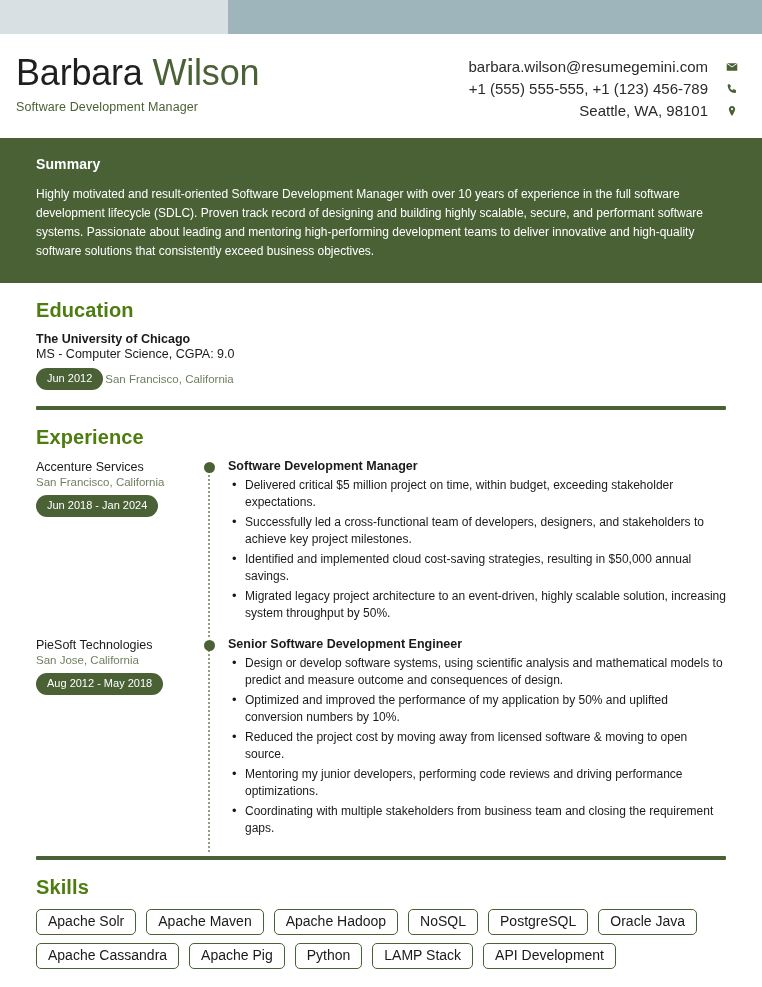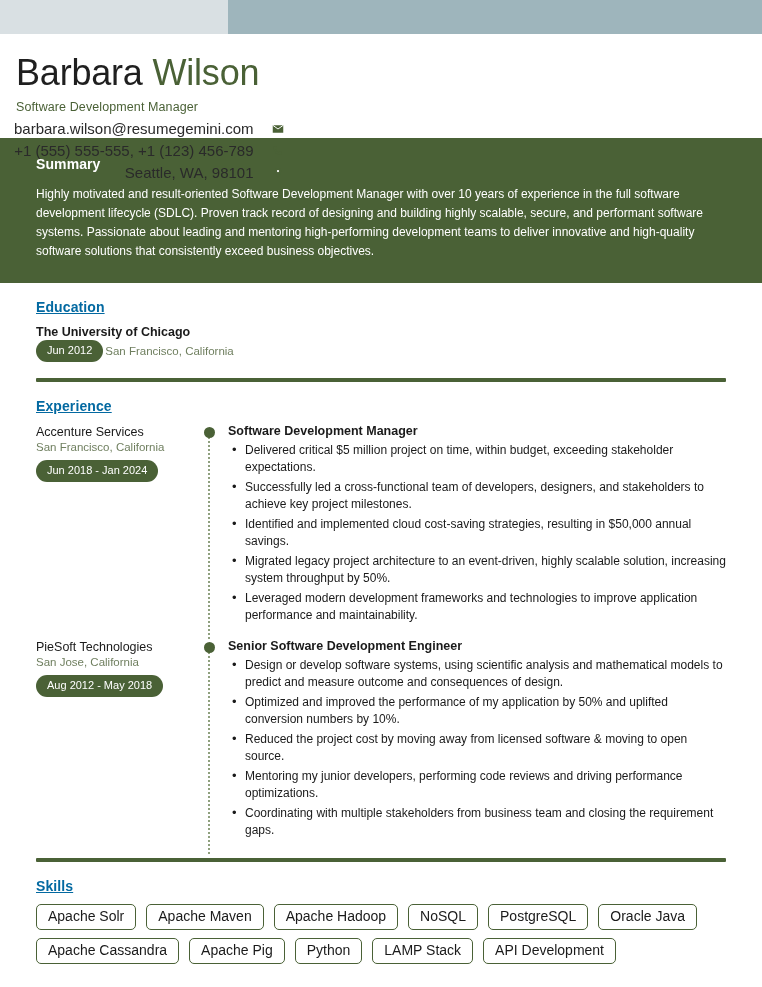--- a/index.html
+++ b/index.html
@@ -28,21 +28,20 @@
   .topbar-left  { width: 228px; background: #d9e0e3; }
   .topbar-right { flex: 1;      background: #9eb5bc; }
 
   
   .header {
     display: flex;
     align-items: flex-start;
     justify-content: space-between;
     padding: 18px 24px 0 14px;
     height: 104px;
-    flex-direction: column;
   }
   .identity { padding-left: 2px; }
   .name {
     font-size: 36px;
     line-height: 42px;
     font-weight: 400;
     letter-spacing: -0.2px;
     white-space: nowrap;
   }
   .name-first { color: #1f1f1f; }
@@ -97,26 +96,25 @@
     line-height: 19px;
     text-align: left;
   }
 
   
   .body { padding: 0 36px; }
 
   .section { padding-top: 16px; }
 
   .section-title {
-    font-size: 14px;
+    font-size: 20px;
     font-weight: bold;
-    color: #0369a1;
+    color: #4d7c0f;
     margin-bottom: 10px;
     letter-spacing: 0.1px;
-    text-decoration: underline;
   }
 
   .divider {
     height: 4px;
     background: #4a6136;
     margin: 16px 0 0 0;
     border-radius: 1px;
   }
 
   
@@ -298,20 +296,21 @@
     <div class="summary-text">Highly motivated and result-oriented Software Development Manager with over 10 years of experience in the full software development lifecycle (SDLC). Proven track record of designing and building highly scalable, secure, and performant software systems. Passionate about leading and mentoring high-performing development teams to deliver innovative and high-quality software solutions that consistently exceed business objectives.</div>
   </div>
 
   <div class="body">
 
     <div class="section">
       <div class="section-title">Education</div>
 
       <div>
         <div class="edu-institution">The University of Chicago</div>
+        <div class="edu-degree">MS - Computer Science, CGPA: 9.0</div>
         <div class="meta-row">
           <span class="pill-date">Jun 2012</span>
           <span class="meta-location">San Francisco, California</span>
         </div>
       </div>
 
       <div class="divider"></div>
     </div>
 
     <div class="section">
@@ -327,21 +326,20 @@
           <div class="timeline-line"></div>
           <div class="timeline-dot"></div>
         </div>
         <div class="exp-right">
           <div class="exp-role">Software Development Manager</div>
           <ul class="exp-bullets">
             <li>Delivered critical $5 million project on time, within budget, exceeding stakeholder expectations.</li>
             <li>Successfully led a cross-functional team of developers, designers, and stakeholders to achieve key project milestones.</li>
             <li>Identified and implemented cloud cost-saving strategies, resulting in $50,000 annual savings.</li>
             <li>Migrated legacy project architecture to an event-driven, highly scalable solution, increasing system throughput by 50%.</li>
-            <li>Leveraged modern development frameworks and technologies to improve application performance and maintainability.</li>
           </ul>
         </div>
       </div>
 
       <div class="exp-entry" style="margin-top:12px;">
         <div class="exp-left">
           <div class="exp-company">PieSoft Technologies</div>
           <div class="exp-location">San Jose, California</div>
           <span class="pill-date">Aug 2012 - May 2018</span>
         </div>

